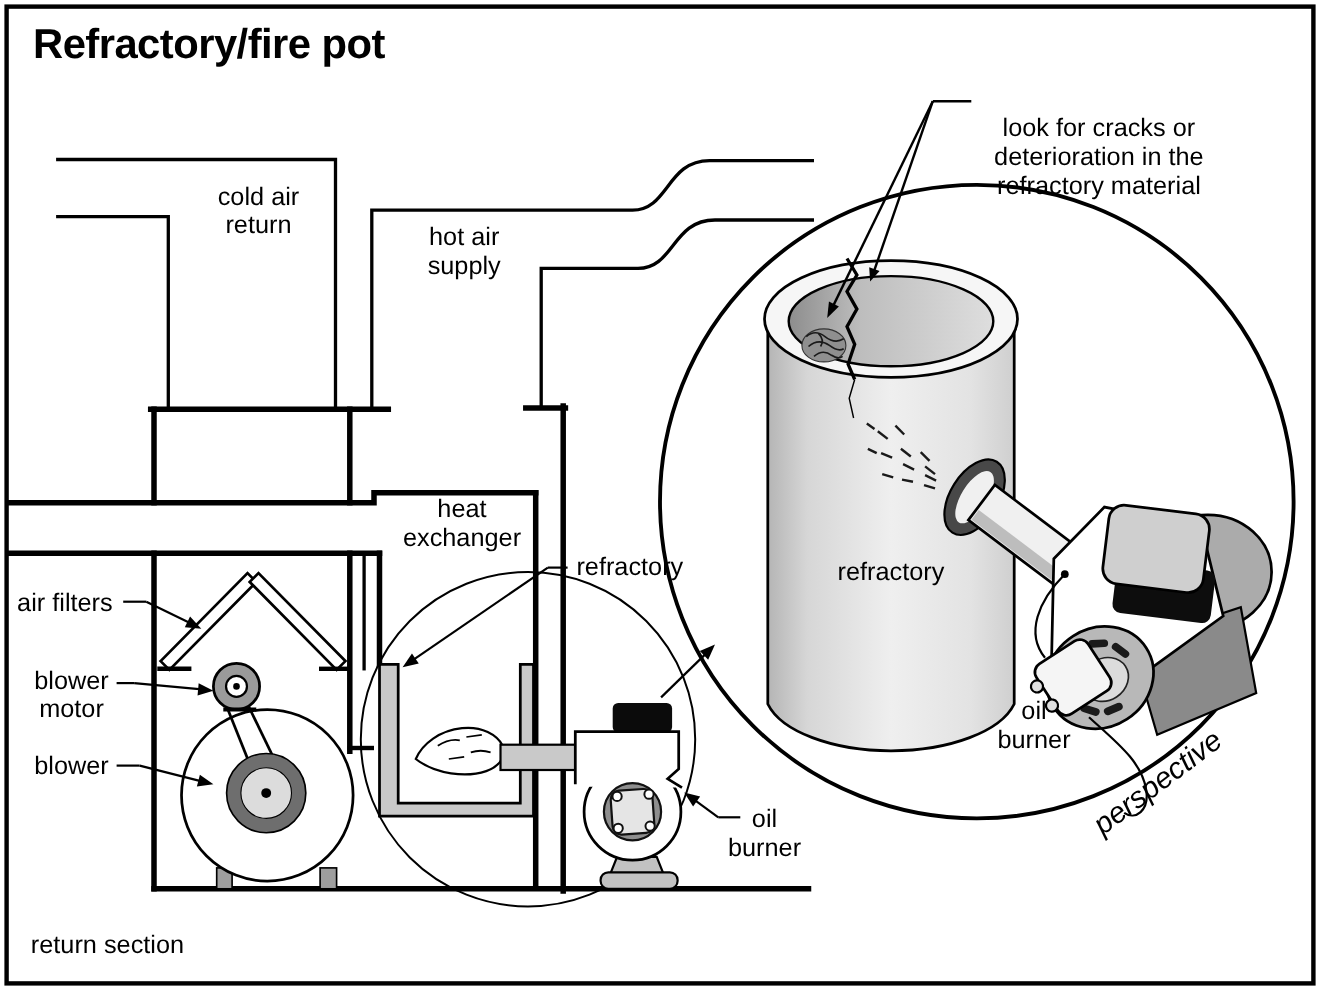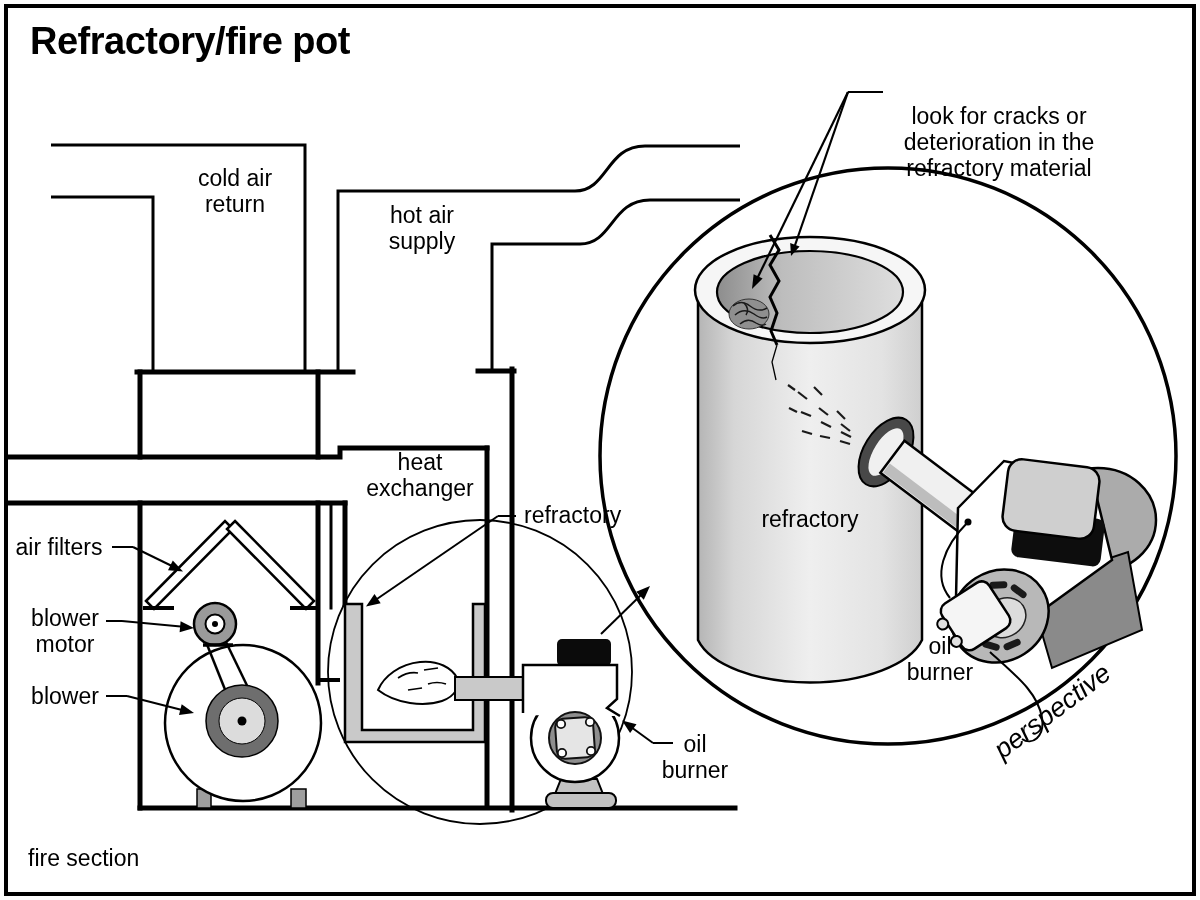--- a/index.html
+++ b/index.html
@@ -269,15 +269,15 @@
 deterioration in the
 refractory material</div>
 
 <div class="lbl" style="left:740px; top:506px; width:140px;">refractory</div>
 
 <div class="lbl" style="left:885px; top:633px; width:110px;">oil
 burner</div>
 
 <div class="lbl persp" style="left:955px; top:696px; width:195px;">perspective</div>
 
-<div class="lbl left" style="left:28px; top:845px; width:220px;">fire section</div>
+<div class="lbl left" style="left:28px; top:845px; width:220px;">return section</div>
 
 </div>
 
 </body></html>

